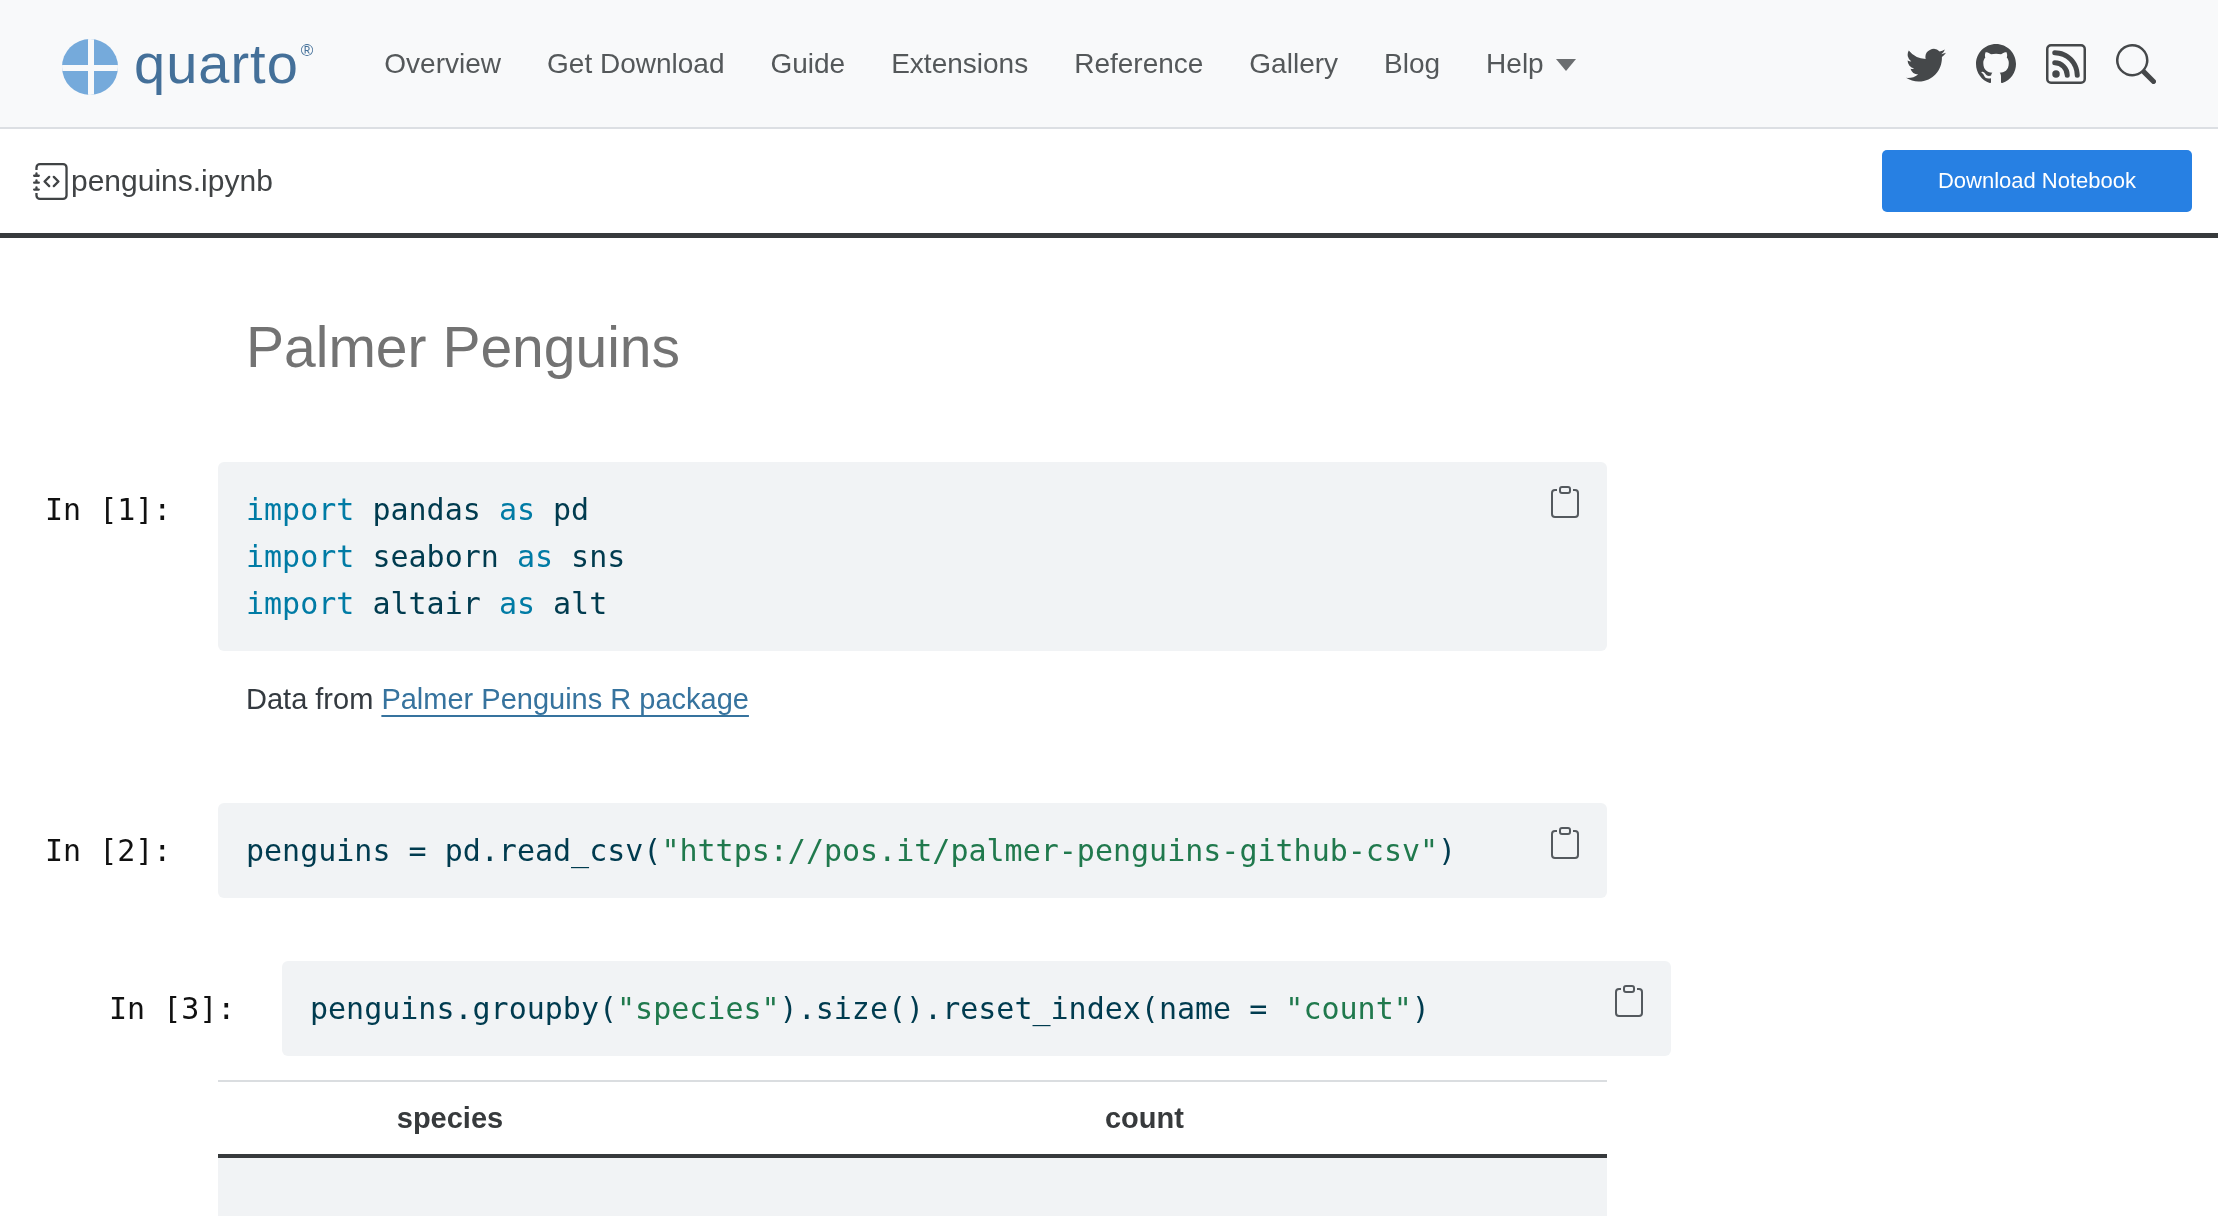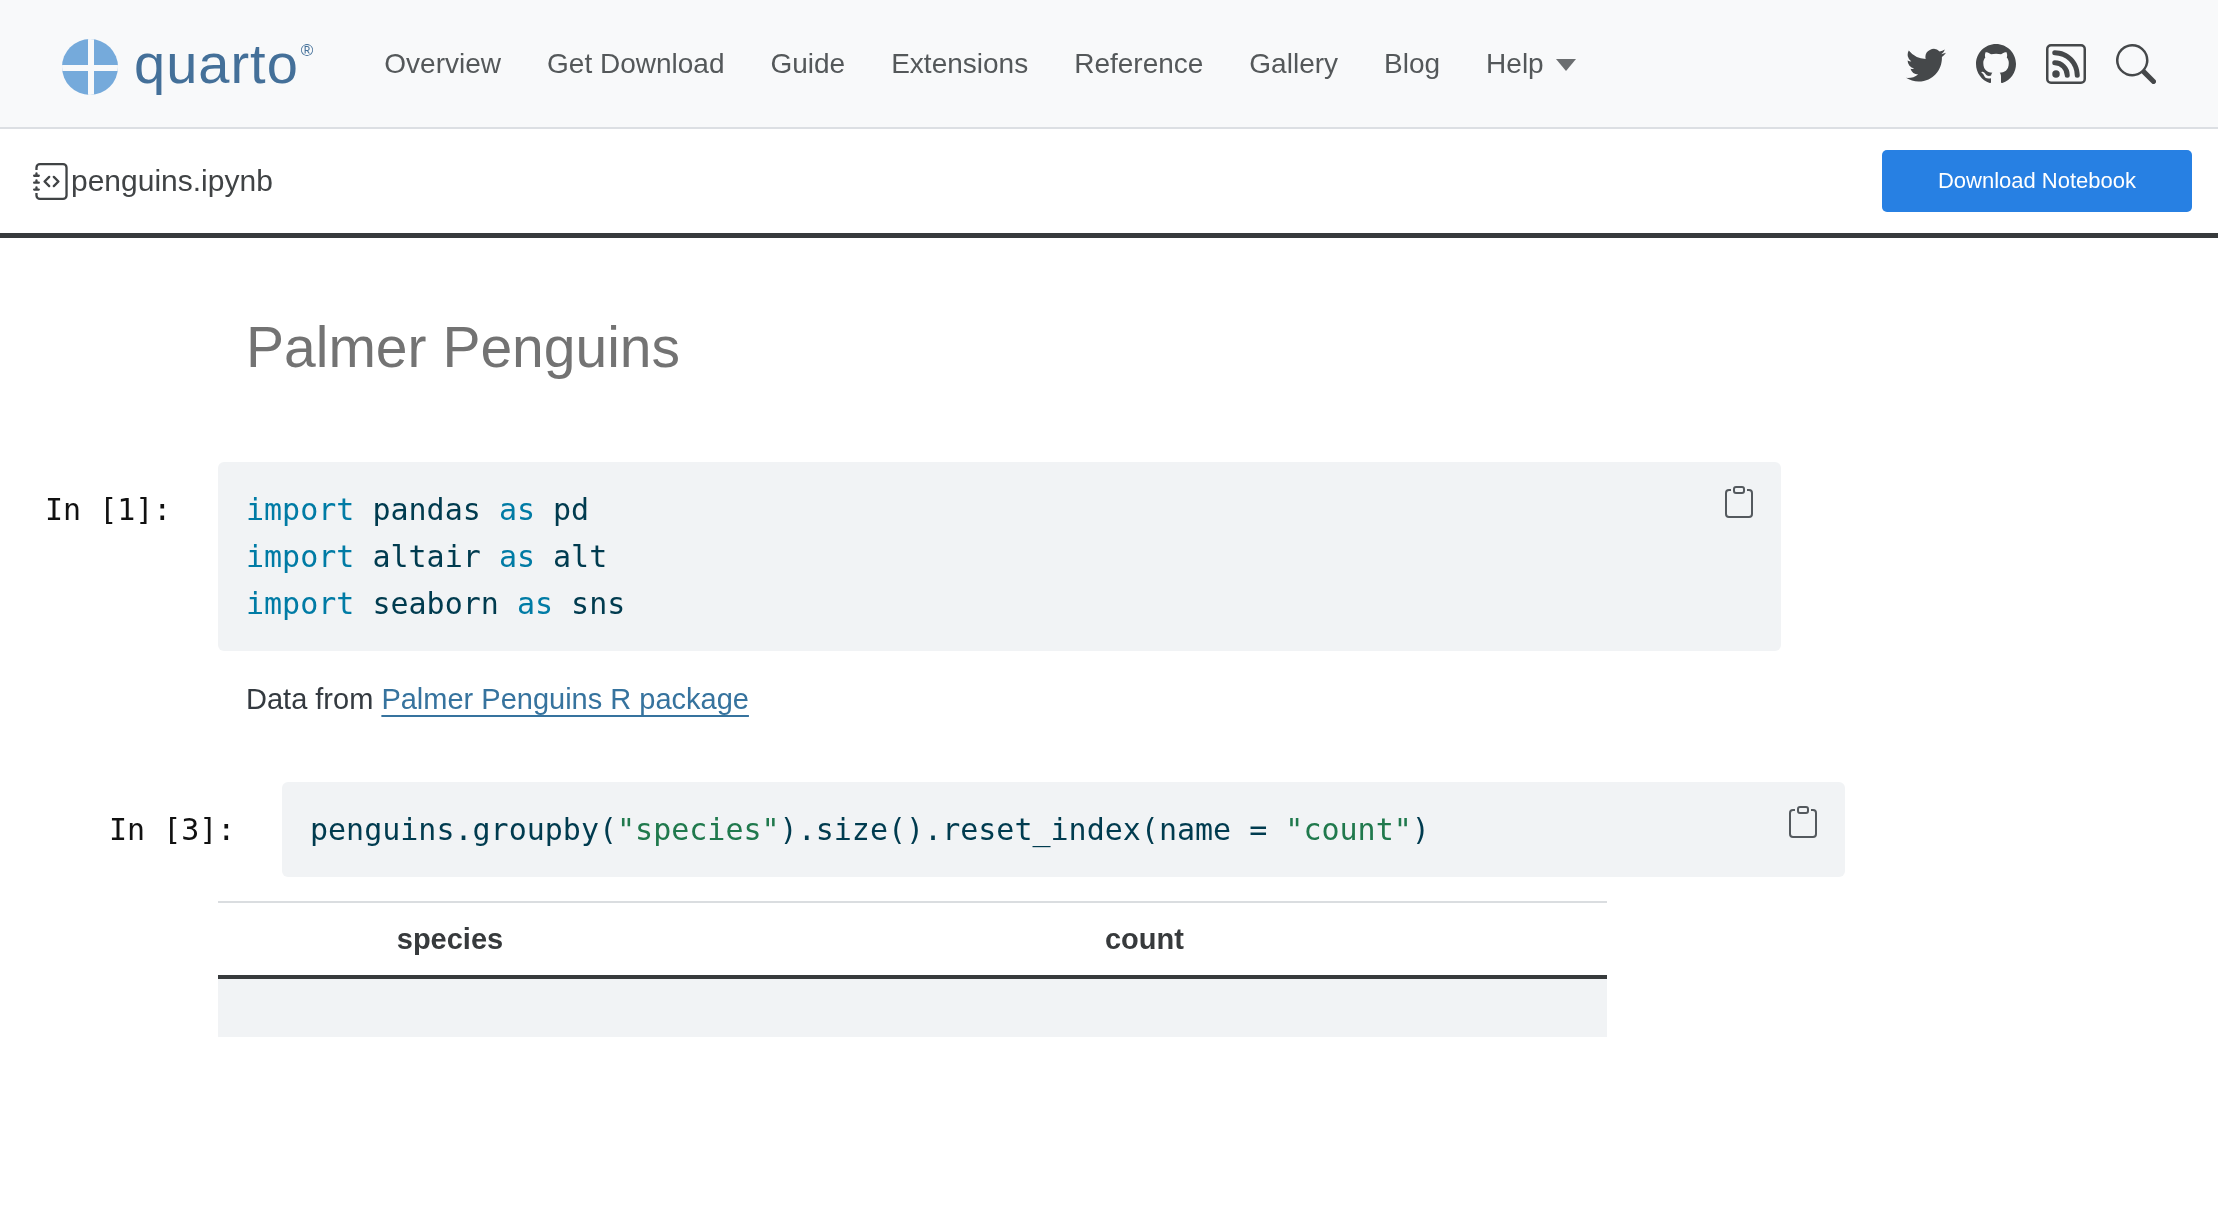--- a/index.html
+++ b/index.html
@@ -35,21 +35,21 @@
   .file-icon svg { width:100%; height:100%; }
   .file-name { font-size:30px; color:#404345; }
   .download-btn { margin-left:auto; width:310px; height:62px; background:#2780e3; color:#ffffff;
                   border:none; border-radius:5px; font-size:22px; font-family:"Liberation Sans",sans-serif;
                   cursor:pointer; display:flex; align-items:center; justify-content:center; }
 
   
   .main { position:relative; padding:72px 0 0 246px; }
   .page-title { font-size:57px; font-weight:400; color:#737373; line-height:74px; }
 
-  .cell { position:relative; width:1563px; margin-left:-28px; background:#f1f3f5;
+  .cell { position:relative; width:1389px; margin-left:-28px; background:#f1f3f5;
           border-radius:6px; padding:24px 28px;
           font-family:"DejaVu Sans Mono", monospace; font-size:30px; line-height:47px; color:#003b4f; }
   .cell-1 { margin-top:78px; }
   .cell-2 { margin-top:84px; }
   .cell-3 { margin-top:63px;margin-left:36px; }
   .cell-label { position:absolute; left:-173px; top:24px;
                 font-family:"DejaVu Sans Mono", monospace; font-size:30px; color:#111111; white-space:pre; }
   .copy-icon { position:absolute; top:22px; right:26px; width:32px; height:36px; color:#54595e; cursor:pointer; }
   .copy-icon svg { width:100%; height:100%; }
   .code-line { white-space:pre; }
@@ -130,33 +130,45 @@
 </div>
 
 <main class="main">
 
   <h1 class="page-title">Palmer Penguins</h1>
 
   <div class="cell cell-1">
     <span class="cell-label">In [1]:</span>
     <div class="code">
         <div class="code-line"><span class="tok-kw">import</span><span class="tok-tx"> pandas </span><span class="tok-kw">as</span><span class="tok-tx"> pd</span></div>
+        <div class="code-line"><span class="tok-kw">import</span><span class="tok-tx"> seaborn </span><span class="tok-kw">as</span><span class="tok-tx"> sns</span></div>
         <div class="code-line"><span class="tok-kw">import</span><span class="tok-tx"> altair </span><span class="tok-kw">as</span><span class="tok-tx"> alt</span></div>
-        <div class="code-line"><span class="tok-kw">import</span><span class="tok-tx"> seaborn </span><span class="tok-kw">as</span><span class="tok-tx"> sns</span></div>
       </div>
     <span class="copy-icon">
       <svg viewBox="0 0 16 16" fill="currentColor">
           <path d="M4 1.5H3a2 2 0 0 0-2 2V14a2 2 0 0 0 2 2h10a2 2 0 0 0 2-2V3.5a2 2 0 0 0-2-2h-1v1h1a1 1 0 0 1 1 1V14a1 1 0 0 1-1 1H3a1 1 0 0 1-1-1V3.5a1 1 0 0 1 1-1h1v-1z"></path>
           <path d="M9.5 1a.5.5 0 0 1 .5.5v1a.5.5 0 0 1-.5.5h-3a.5.5 0 0 1-.5-.5v-1a.5.5 0 0 1 .5-.5h3zm-3-1A1.5 1.5 0 0 0 5 1.5v1A1.5 1.5 0 0 0 6.5 4h3A1.5 1.5 0 0 0 11 2.5v-1A1.5 1.5 0 0 0 9.5 0h-3z"></path>
         </svg>
     </span>
   </div>
 
   <p class="para"><span>Data from </span><a>Palmer Penguins R package</a></p>
 
+  <div class="cell cell-2">
+    <span class="cell-label">In [2]:</span>
+    <div class="code">
+        <div class="code-line"><span class="tok-tx">penguins = pd.read_csv(</span><span class="tok-st">"https://pos.it/palmer-penguins-github-csv"</span><span class="tok-tx">)</span></div>
+      </div>
+    <span class="copy-icon">
+      <svg viewBox="0 0 16 16" fill="currentColor">
+          <path d="M4 1.5H3a2 2 0 0 0-2 2V14a2 2 0 0 0 2 2h10a2 2 0 0 0 2-2V3.5a2 2 0 0 0-2-2h-1v1h1a1 1 0 0 1 1 1V14a1 1 0 0 1-1 1H3a1 1 0 0 1-1-1V3.5a1 1 0 0 1 1-1h1v-1z"></path>
+          <path d="M9.5 1a.5.5 0 0 1 .5.5v1a.5.5 0 0 1-.5.5h-3a.5.5 0 0 1-.5-.5v-1a.5.5 0 0 1 .5-.5h3zm-3-1A1.5 1.5 0 0 0 5 1.5v1A1.5 1.5 0 0 0 6.5 4h3A1.5 1.5 0 0 0 11 2.5v-1A1.5 1.5 0 0 0 9.5 0h-3z"></path>
+        </svg>
+    </span>
+  </div>
 
   <div class="cell cell-3">
     <span class="cell-label">In [3]:</span>
     <div class="code">
         <div class="code-line"><span class="tok-tx">penguins.groupby(</span><span class="tok-st">"species"</span><span class="tok-tx">).size().reset_index(name = </span><span class="tok-st">"count"</span><span class="tok-tx">)</span></div>
       </div>
     <span class="copy-icon">
       <svg viewBox="0 0 16 16" fill="currentColor">
           <path d="M4 1.5H3a2 2 0 0 0-2 2V14a2 2 0 0 0 2 2h10a2 2 0 0 0 2-2V3.5a2 2 0 0 0-2-2h-1v1h1a1 1 0 0 1 1 1V14a1 1 0 0 1-1 1H3a1 1 0 0 1-1-1V3.5a1 1 0 0 1 1-1h1v-1z"></path>
           <path d="M9.5 1a.5.5 0 0 1 .5.5v1a.5.5 0 0 1-.5.5h-3a.5.5 0 0 1-.5-.5v-1a.5.5 0 0 1 .5-.5h3zm-3-1A1.5 1.5 0 0 0 5 1.5v1A1.5 1.5 0 0 0 6.5 4h3A1.5 1.5 0 0 0 11 2.5v-1A1.5 1.5 0 0 0 9.5 0h-3z"></path>

